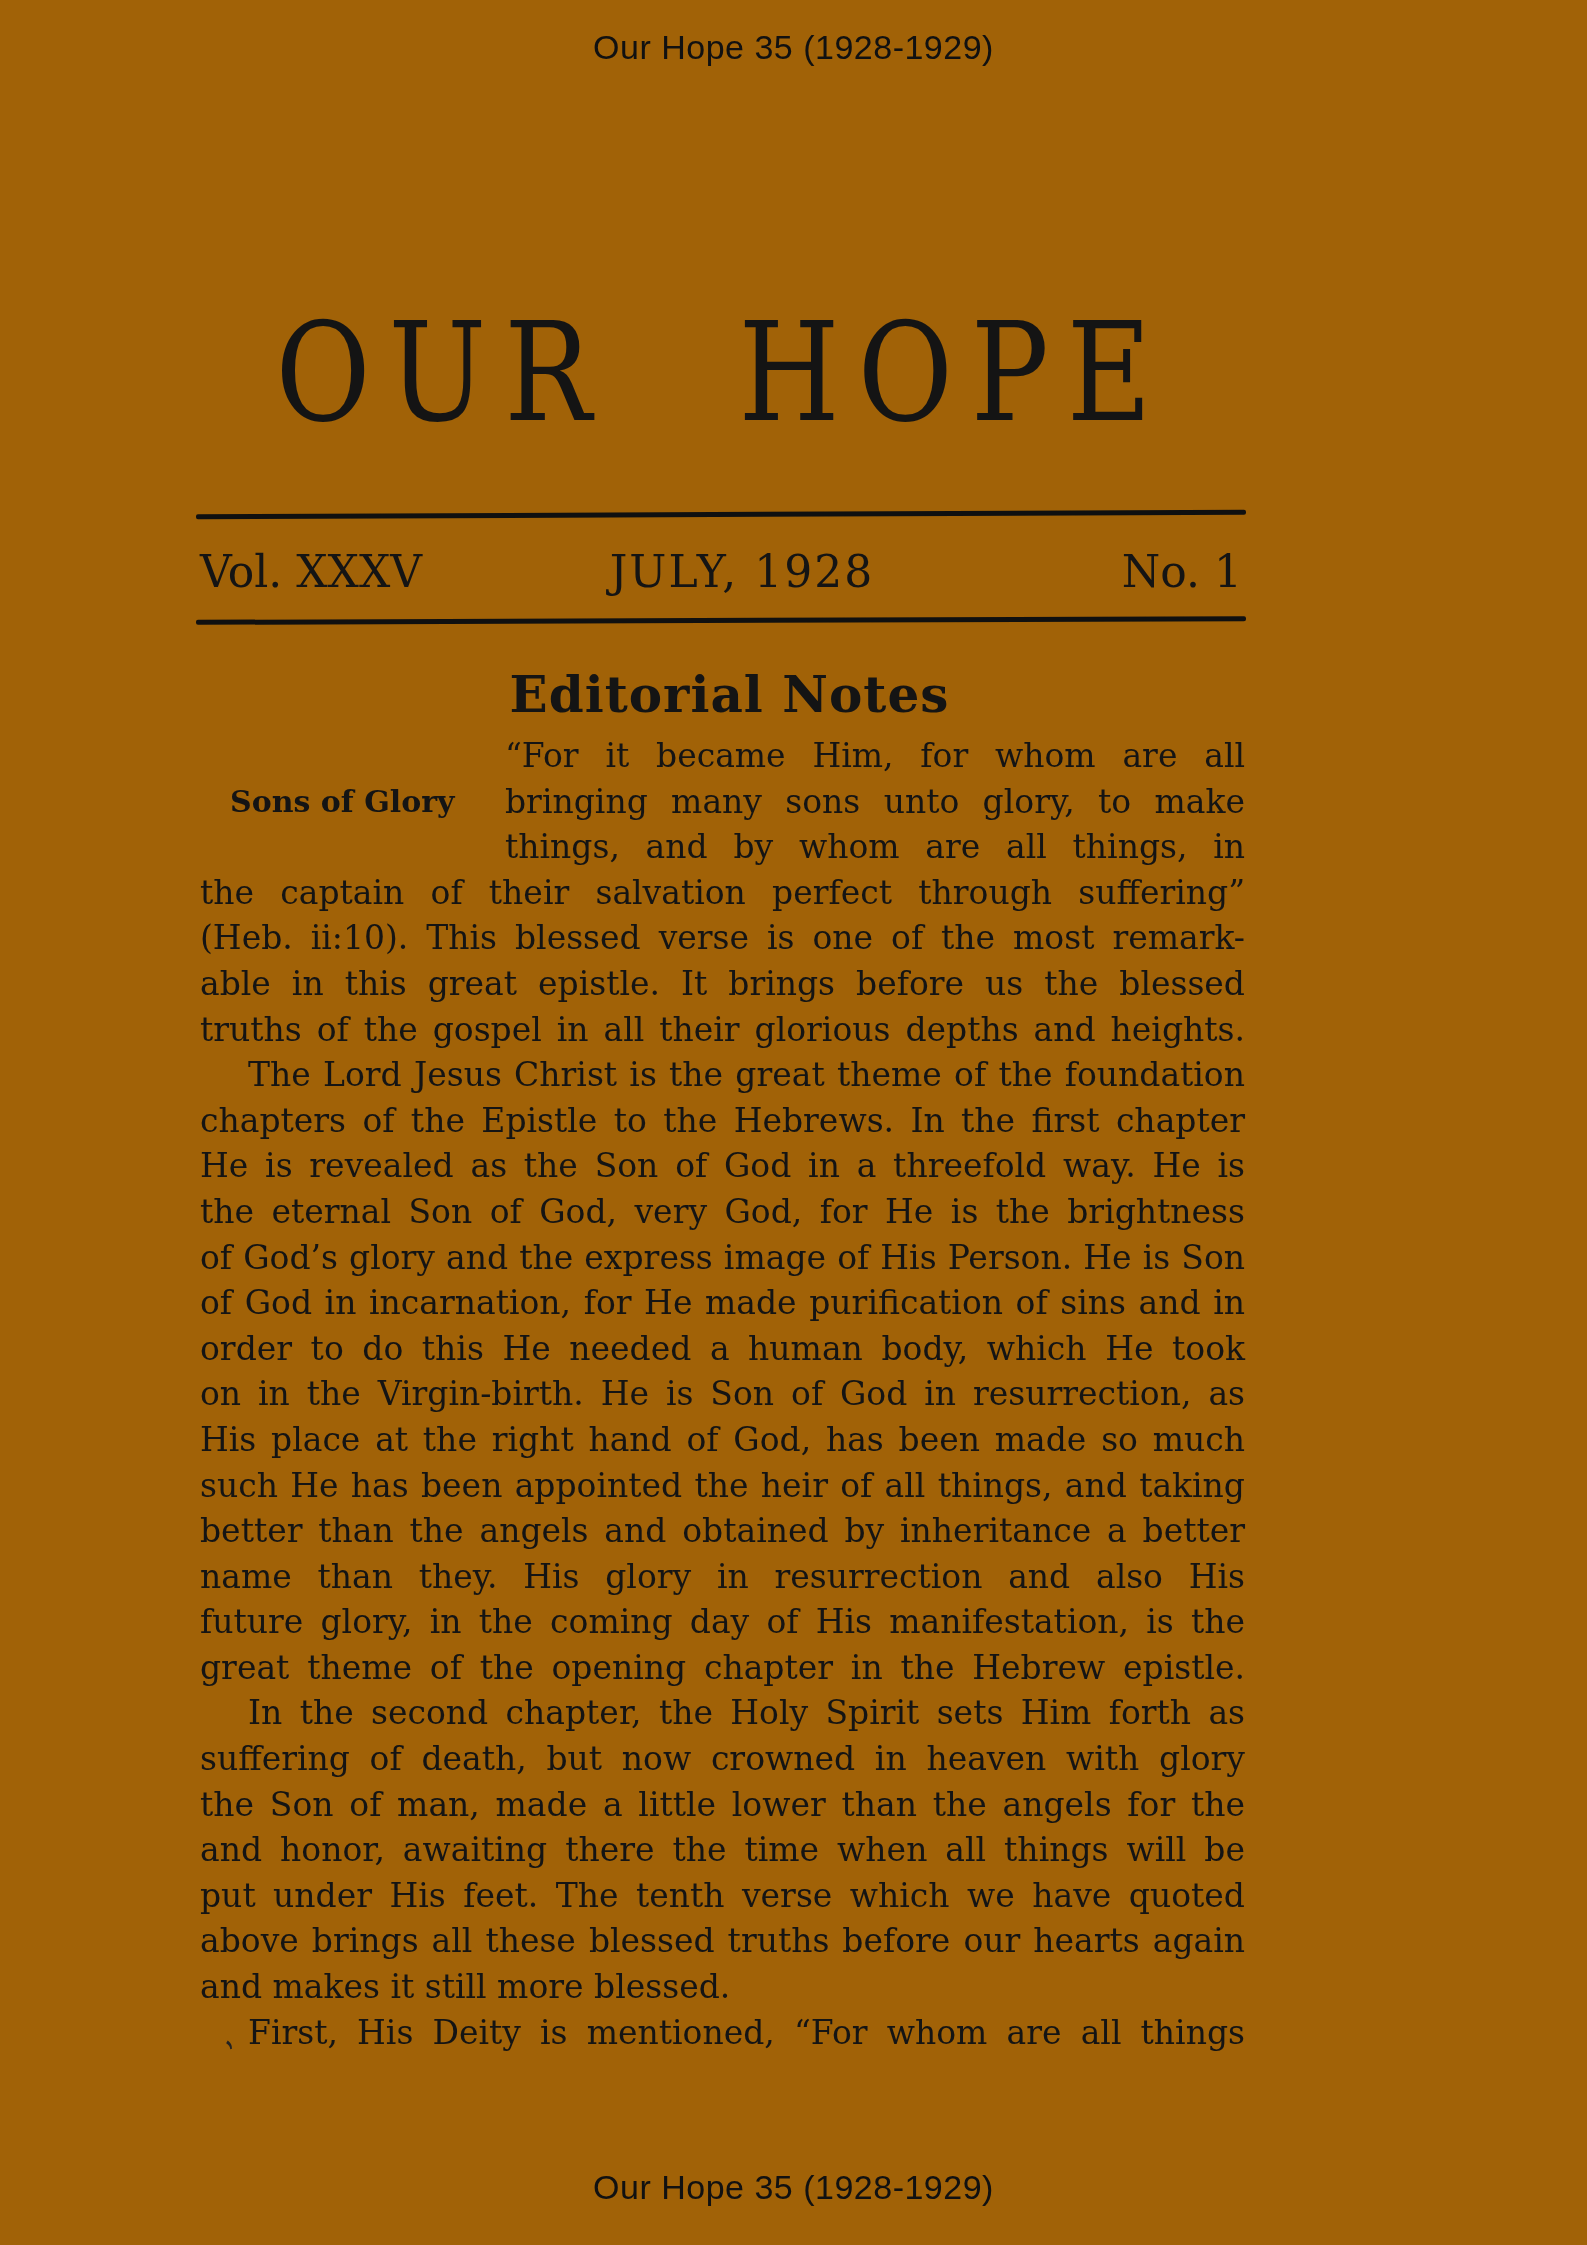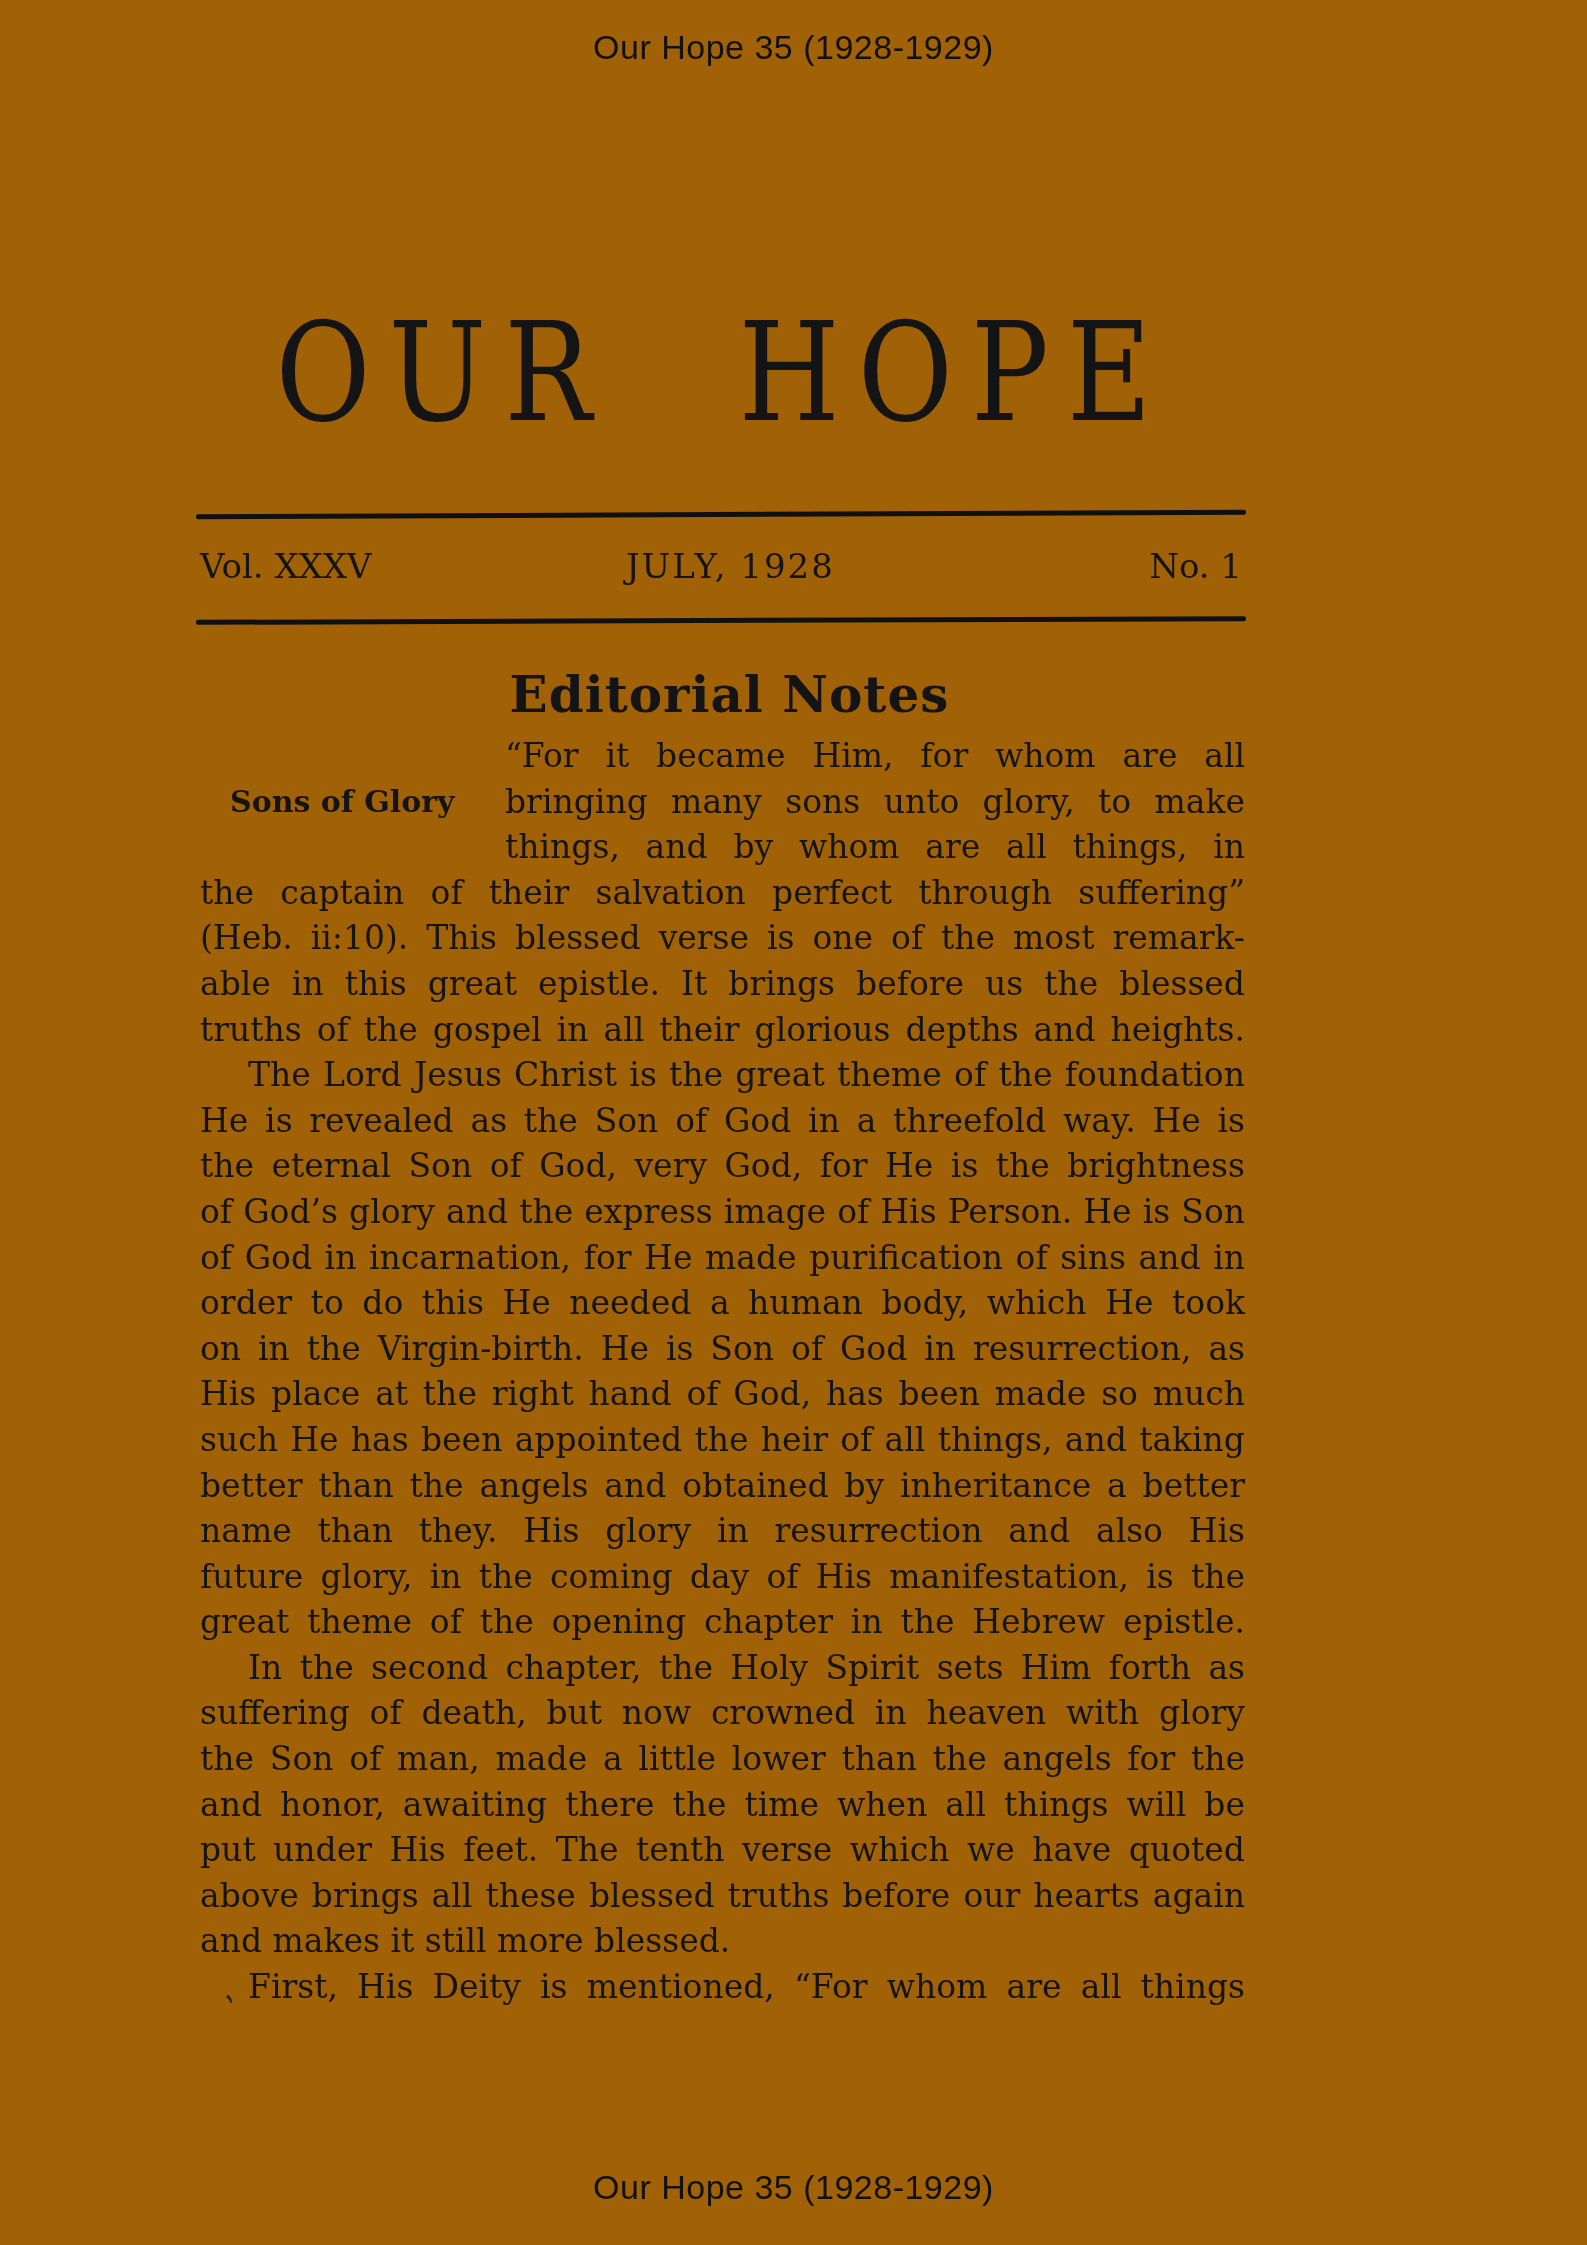--- a/index.html
+++ b/index.html
@@ -55,21 +55,21 @@
   .rule.bottom-rule { top: 618px; transform: rotate(-0.2deg); }
 
   .issue-row {
     position: absolute;
     top: 546px;
     left: 200px;
     width: 1042px;
     display: flex;
     justify-content: space-between;
     align-items: baseline;
-    font-size: 34px;
+    font-size: 44px;
     line-height: 1.2;
   }
   .issue-row .date { letter-spacing: 2px; margin-left: -60px; }
 
   .article-heading {
     position: absolute;
     top: 658px;
     left: 200px;
     width: 1045px;
     margin: 7px;
@@ -151,20 +151,21 @@
           <div class="line">the captain of their salvation perfect through suffering”</div>
           <div class="line">(Heb. ii:10).  This blessed verse is one of the most remark-</div>
           <div class="line">able in this great epistle.  It brings before us the blessed</div>
           <div class="line">truths of the gospel in all their glorious depths and heights.</div>
         </div>
     </div>
 
     <div id="body-paragraphs">
         <div class="para">
           <div class="line first-indent">The Lord Jesus Christ is the great theme of the foundation</div>
+          <div class="line">chapters of the Epistle to the Hebrews.  In the first chapter</div>
           <div class="line">He is revealed as the Son of God in a threefold way.  He is</div>
           <div class="line">the eternal Son of God, very God, for He is the brightness</div>
           <div class="line">of God’s glory and the express image of His Person.  He is Son</div>
           <div class="line">of God in incarnation, for He made purification of sins and in</div>
           <div class="line">order to do this He needed a human body, which He took</div>
           <div class="line">on in the Virgin-birth.  He is Son of God in resurrection, as</div>
           <div class="line">His place at the right hand of God, has been made so much</div>
           <div class="line">such He has been appointed the heir of all things, and taking</div>
           <div class="line">better than the angels and obtained by inheritance a better</div>
           <div class="line">name than they.  His glory in resurrection and also His</div>

